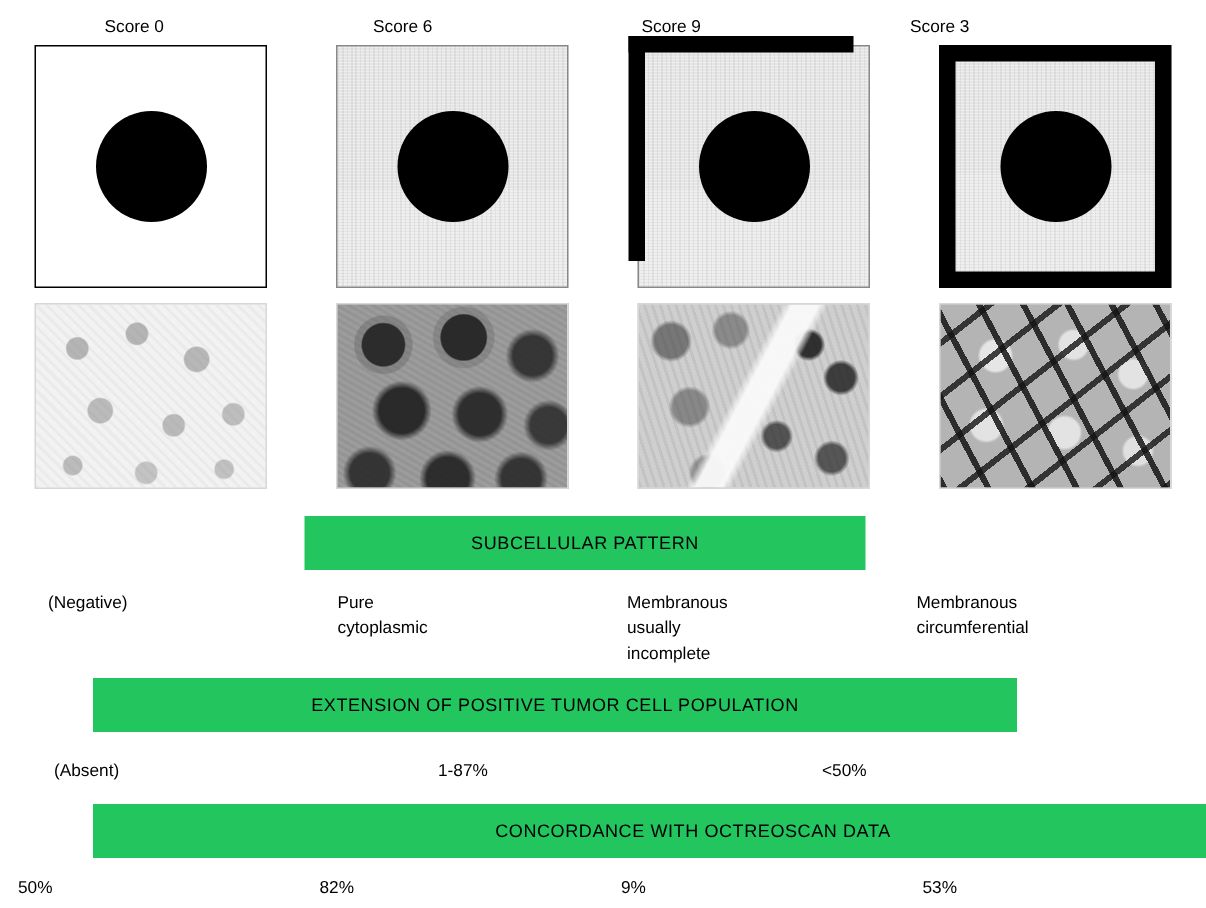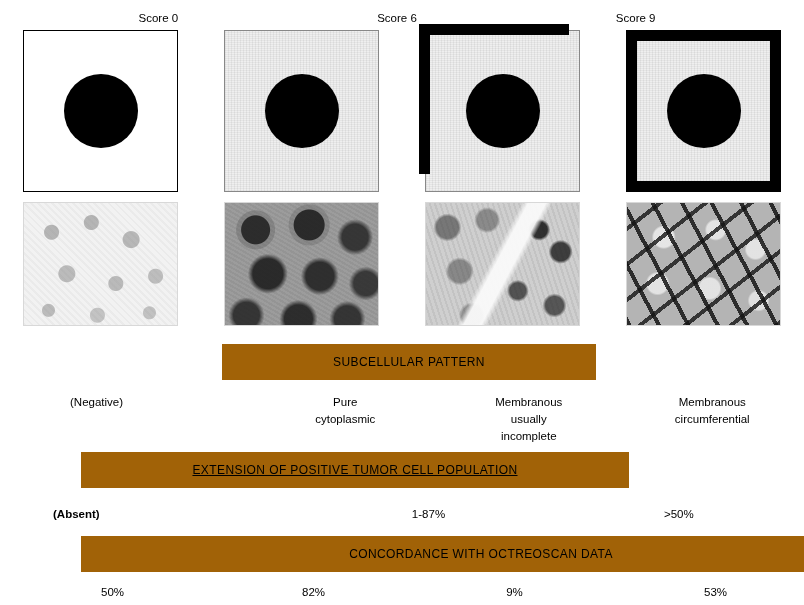--- a/index.html
+++ b/index.html
@@ -20,21 +20,20 @@
     width: 804px;
     height: 605px;
   }
   
   .col-headers {
     position: absolute;
     top: 12px;
     left: 0;
     width: 716px;
     display: flex;
-    margin-left: 39px;
   }
   .col-head {
     flex: 1 1 0;
     text-align: center;
     font-size: 11.5px;
   }
   
   .schem-row {
     position: absolute;
     top: 30px;
@@ -187,77 +186,76 @@
       radial-gradient(circle at 58% 22%, rgba(235,235,235,0.85) 0 9px, rgba(0,0,0,0) 11px),
       radial-gradient(circle at 84% 38%, rgba(235,235,235,0.85) 0 9px, rgba(0,0,0,0) 11px),
       radial-gradient(circle at 20% 66%, rgba(235,235,235,0.85) 0 10px, rgba(0,0,0,0) 12px),
       radial-gradient(circle at 54% 70%, rgba(235,235,235,0.85) 0 10px, rgba(0,0,0,0) 12px),
       radial-gradient(circle at 86% 80%, rgba(235,235,235,0.8) 0 9px, rgba(0,0,0,0) 11px),
       #b4b4b4;
   }
   
   .band {
     position: absolute;
-    background: #a16207;
+    background: #22c55e;
     text-align: center;
     font-size: 12px;
     letter-spacing: 0.4px;
     display: flex;
     align-items: center;
     justify-content: center;
-    margin-left: 19px;
   }
   .band-subcellular {
     top: 344px;
     left: 203px;
     width: 374px;
     height: 36px;
   }
   .band-extension {
     top: 452px;
     left: 62px;
-    width: 548px;
+    width: 616px;
     height: 36px;
-    text-decoration: underline;
   }
   .band-concordance {
     top: 536px;
     left: 62px;
     width: 728px;
     height: 36px;
     padding-left: 36px;
   }
   
   .value-row {
     position: absolute;
     left: 0;
     width: 804px;
     display: flex;
   }
   .value-cell {
     flex: 1 1 0;
-    text-align: center;
+    text-align: left;
     font-size: 11.5px;
     line-height: 17px;
   }
   .row-pattern { top: 394px; }
-  .row-pattern .value-cell:first-child { text-align: left; padding-left: 70px; }
+  .row-pattern .value-cell:first-child { text-align: left; padding-left: 32px; }
   .row-extension { top: 506px; }
-  .row-extension .value-cell:first-child { text-align: left; padding-left: 53px; font-weight: bold; }
+  .row-extension .value-cell:first-child { text-align: left; padding-left: 36px; }
   .row-concordance { top: 584px; margin-left: 12px; }
 </style>
 </head>
 <body>
 
 <div class="figure">
 
   <div class="col-headers">
     <div class="col-head">Score 0</div>
     <div class="col-head">Score 6</div>
     <div class="col-head">Score 9</div>
+    <div class="col-head">Score 3</div>
   </div>
 
   <div class="schem-row">
     <div class="schem-cell">
       <div class="schem schem-0">
         <div class="inner">
           <div class="nucleus"></div>
         </div>
       </div>
     </div>
@@ -308,21 +306,21 @@
     <div class="value-cell">Pure<br>cytoplasmic</div>
     <div class="value-cell">Membranous<br>usually<br>incomplete</div>
     <div class="value-cell">Membranous<br>circumferential</div>
   </div>
 
   <div class="band band-extension">EXTENSION OF POSITIVE TUMOR CELL POPULATION</div>
 
   <div class="value-row row-extension">
     <div class="value-cell">(Absent)</div>
     <div class="value-cell">1-87%</div>
-    <div class="value-cell">&gt;50%</div>
+    <div class="value-cell">&lt;50%</div>
   </div>
 
   <div class="band band-concordance">CONCORDANCE WITH OCTREOSCAN DATA</div>
 
   <div class="value-row row-concordance">
     <div class="value-cell">50%</div>
     <div class="value-cell">82%</div>
     <div class="value-cell">9%</div>
     <div class="value-cell">53%</div>
   </div>

